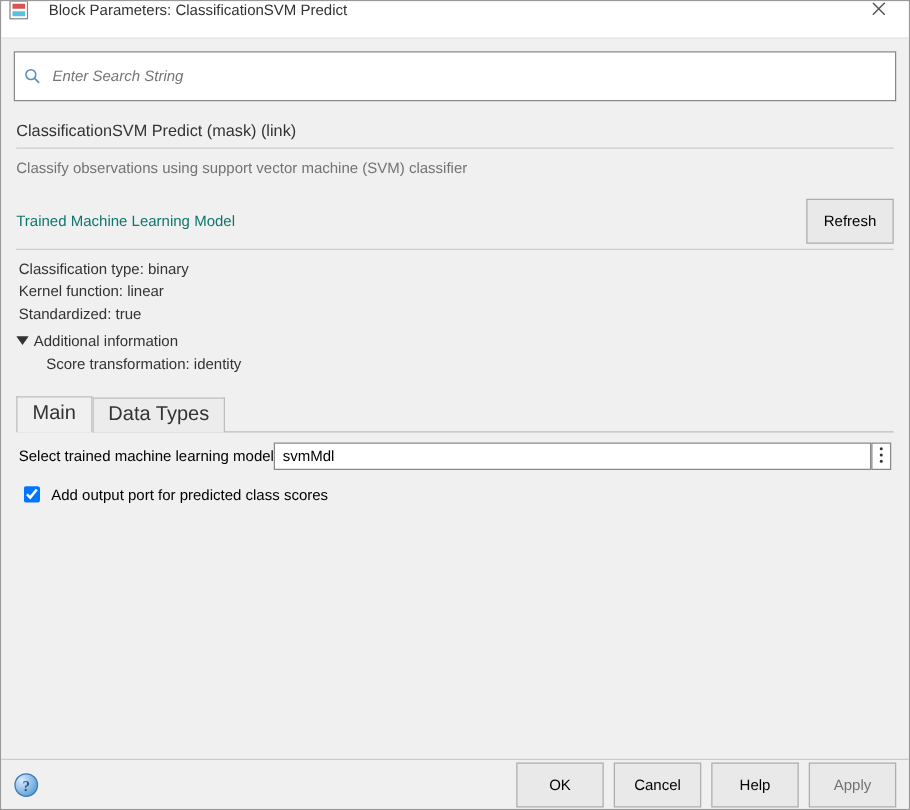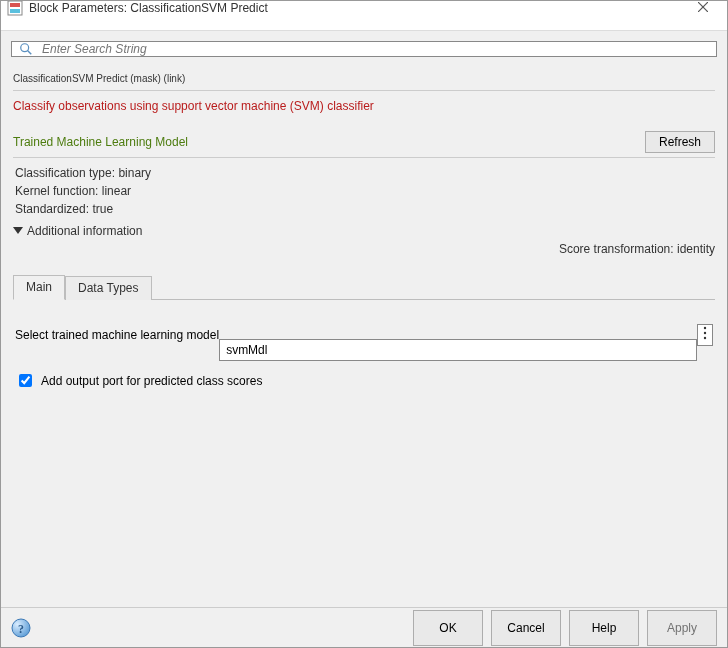--- a/index.html
+++ b/index.html
@@ -16,20 +16,21 @@
 
   
   .titlebar {
     height: 30px;
     background: #fff;
     border-bottom: 1px solid #ddd;
     display: flex;
     align-items: center;
     padding: 0 4px 16px 6px;
     color: #333;
+    gap: 10px;
   }
   .titlebar .app-icon {
     width: 16px; height: 16px;
     margin-right: 6px;
     display: inline-flex;
   }
   .titlebar .title-text { flex: 1; font-size: 12px; }
   .titlebar .close-btn {
     width: 40px; height: 28px;
     display: flex; align-items: center; justify-content: center;
@@ -43,71 +44,71 @@
     height: calc(648px - 30px - 40px - 2px);
     overflow: hidden;
     padding: 0;
   }
 
   
   .search-wrap { padding: 10px 10px 8px 10px; }
   .search-box {
     border: 1px solid #888;
     background: #fff;
-    height: 16px;
+    height: 40px;
     display: flex;
     align-items: center;
     padding: 0 6px;
   }
   .search-box .magnifier {
     width: 16px; height: 16px; margin-right: 6px;
     display: inline-flex; align-items: center; justify-content: center;
   }
   .search-box input {
     border: none; outline: none; flex: 1;
     font-size: 12px; color: #444; font-style: italic;
     background: transparent;
   }
 
   
   .block-desc {
     padding: 2px 12px 12px 12px;
     color: #333;
   }
   .block-desc .hdr {
-    font-size: 10px; color: #333; margin: 6px 0 4px 0;
+    font-size: 13px; color: #333; margin: 6px 0 4px 0;
   }
   .block-desc .rule {
     border-top: 1px solid #ccc; margin: 6px 0 8px 0;
   }
-  .block-desc .desc-text { color: #b91c1c; }
+  .block-desc .desc-text { color: #737373; }
 
   
   .section {
     padding: 0 12px 6px 12px;
   }
   .section-h {
     display: flex; align-items: center; margin: 6px 0 2px 0;
   }
   .section-h .label {
-    flex: 1; color: #4d7c0f;
+    flex: 1; color: #0f766e;
   }
   .section-rule { border-top: 1px solid #ccc; margin: 4px 0 8px 0; }
   .btn-refresh {
-    min-width: 70px; height: 22px;
+    min-width: 70px; height: 36px;
     background: #e9e9e9;
     border: 1px solid #adadad;
     font-size: 12px;
     cursor: pointer;
   }
 
   .kvline { margin: 2px 0 4px 2px; color: #333; }
   .kvline span.k {}
   .kvline span.v {}
-  .kvline.indent { margin-left: 24px; text-align: right; }
+  .kvline.indent { margin-left: 24px; }
 
   .disclosure {
     display: inline-flex; align-items: flex-start;
     margin: 4px 0 2px 0; color: #333; cursor: pointer;
   }
   .disclosure .tri { margin-right: 4px; }
 
   
   .tabs-wrap {
     margin: 8px 0 0 0;
@@ -115,21 +116,21 @@
   }
   .tabs-bar {
     display: flex; align-items: flex-end;
   }
   .tab {
     padding: 4px 12px 5px 12px;
     border: 1px solid #bdbdbd;
     border-bottom: none;
     background: #ececec;
     color: #333;
-    font-size: 12px;
+    font-size: 16px;
     cursor: pointer;
     margin-right: 0px;
     position: relative;
     top: 1px;
   }
   .tab.active {
     background: #f0f0f0;
     border-bottom: 1px solid #f0f0f0;
     z-index: 2;
   }
@@ -145,21 +146,20 @@
     display: flex; align-items: center; gap: 0;
   }
   .model-row .lbl { white-space: nowrap; }
   .model-row input[type="text"] {
     flex: 1;
     height: 22px;
     border: 1px solid #888;
     padding: 0 6px;
     font-size: 12px;
     background: #fff;
-    margin-top: 31px;
   }
   .model-row .more-btn {
     width: 16px; height: 22px;
     display: flex; align-items: center; justify-content: center;
     border: 1px solid #888; background: #fff; cursor: pointer;
     font-weight: bold;
   }
 
   .check-row {
     display: flex; align-items: center; gap: 6px;

